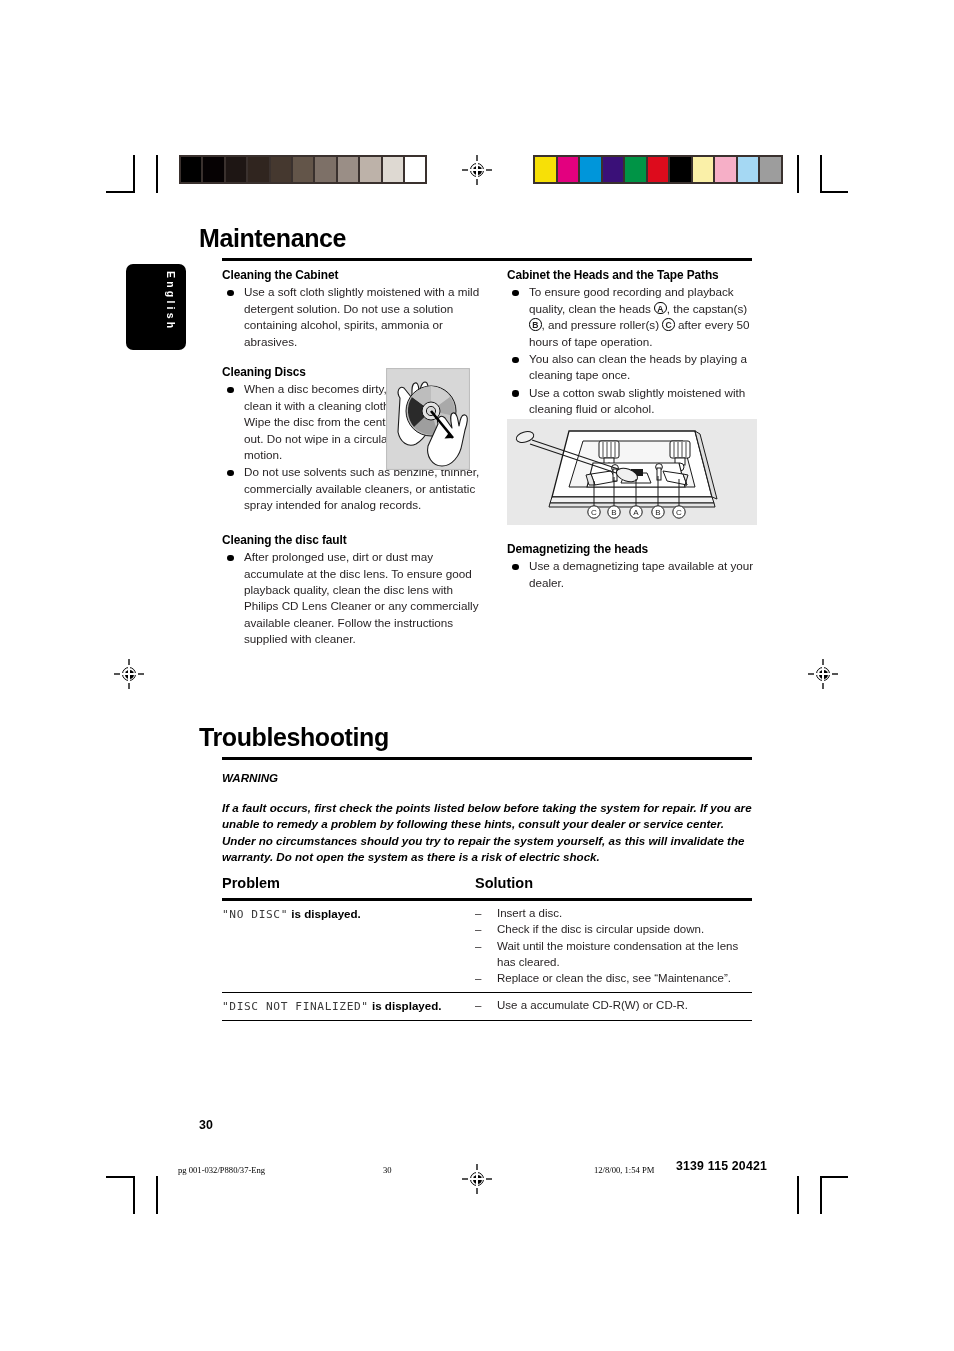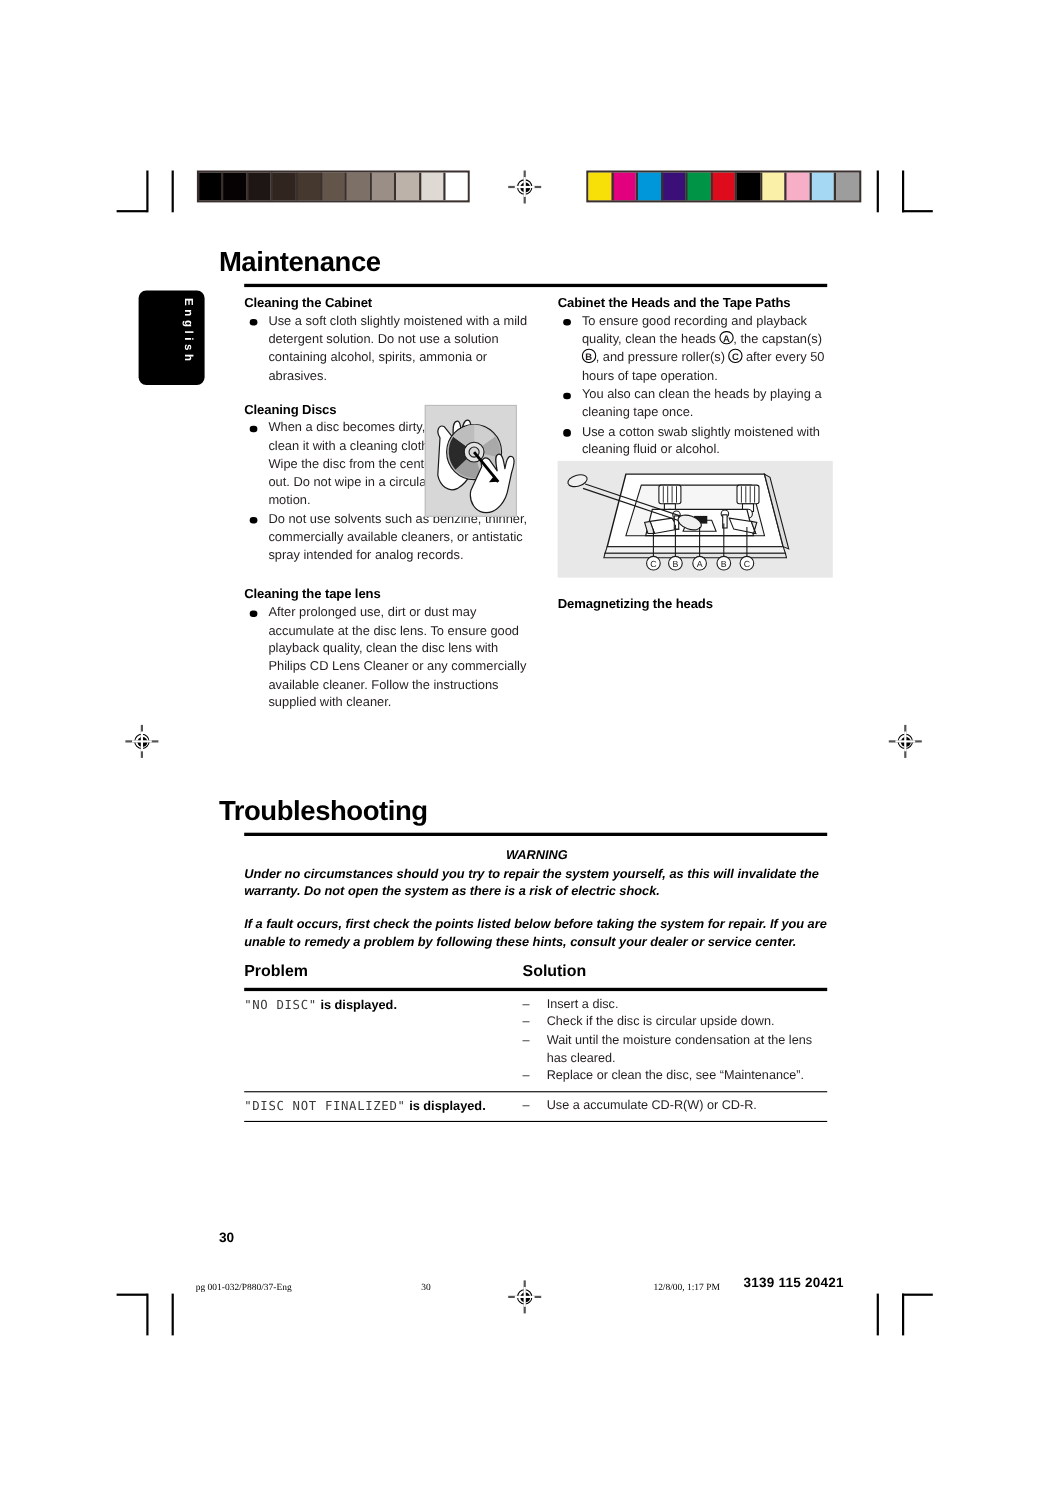--- a/index.html
+++ b/index.html
@@ -66,21 +66,21 @@
   }
 
   
   .fig{position:absolute;background:#e8e8e8;}
   .fig.disc{left:386px;top:368px;width:84px;height:102px;background:#d7d7d7;}
   .fig.deck{left:507px;top:419px;width:250px;height:106px;background:#e8e8e8;}
   .fig svg{display:block;}
 
   
   .warn{position:absolute;font-style:italic;font-weight:bold;font-size:11.6px;line-height:16.6px;color:#000;}
-  .warn .wlbl{display:block;text-align:center;}
+  .warn .wlbl{display:block;}
 
   
   .tbl{position:absolute;left:222px;top:875px;width:530px;}
   .thead{display:flex;font-weight:bold;font-size:14.5px;padding-bottom:7px;}
   .thead .c1{width:253px;}
   .hr-thick{height:1.6px;background:#000;}
   .hr-thin{height:1.1px;background:#000;}
   .grp{font-weight:bold;font-size:11.6px;padding:9px 0 5px 0;letter-spacing:0.1px;}
   .trow{display:flex;padding:4px 0 5px 0;}
   .trow .c1{width:253px;font-size:11.6px;line-height:16.4px;font-weight:bold;padding-top:1px;}
@@ -200,21 +200,21 @@
     <span class="sub">Cleaning Discs</span>
     <ul class="bl">
       <li style="width:170px;">When a disc becomes dirty, clean it with a cleaning cloth. Wipe the disc from the center out.  Do not wipe in a circular motion.</li>
       <li>
         <span style="display:block;">Do not use solvents such as benzine, thinner, commercially available cleaners, or antistatic spray intended for analog records.</span>
       </li>
     </ul>
 
     <div class="gap" style="height:17px;"></div>
 
-    <span class="sub">Cleaning the tape lens</span>
+    <span class="sub">Cleaning the disc fault</span>
     <ul class="bl">
       <li>After prolonged use, dirt or dust may accumulate at the disc lens. To ensure good playback quality, clean the disc lens with Philips CD Lens Cleaner or any commercially available cleaner. Follow the instructions supplied with cleaner.</li>
     </ul>
   </div>
 
   <div class="fig disc">
     <svg width="84" height="102" viewBox="0 0 84 102">
       <rect x="0" y="0" width="84" height="102" fill="#d7d7d7"></rect>
 
       <path d="M14 30 C10 24 13 17 18 20 L26 30 C26 24 25 16 29 15 C33 14 33 22 33 28
@@ -324,29 +324,32 @@
           <circle cx="151" cy="93" r="6.2" fill="#fff" stroke="#1a1a1a" stroke-width="1"></circle>
           <text x="151" y="96.2" text-anchor="middle" font-size="8" font-family="&quot;Liberation Sans&quot;, sans-serif" fill="#1a1a1a">B</text>
           <circle cx="172" cy="93" r="6.2" fill="#fff" stroke="#1a1a1a" stroke-width="1"></circle>
           <text x="172" y="96.2" text-anchor="middle" font-size="8" font-family="&quot;Liberation Sans&quot;, sans-serif" fill="#1a1a1a">C</text>
         </g>
     </svg>
   </div>
 
   <div class="col" style="left:507px;top:541px;width:250px;">
     <span class="sub">Demagnetizing the heads</span>
+    <ul class="bl">
+      <li>Use a demagnetizing tape available at your dealer.</li>
+    </ul>
   </div>
 
   <div class="sec-title" style="left:199px;top:723px;">Troubleshooting</div>
   <div class="rule" style="left:222px;top:757px;width:530px;"></div>
 
   <div class="warn" style="left:222px;top:770px;width:532px;">
     <span class="wlbl">WARNING</span>
+    <span style="display:block;margin-top:13px;">If a fault occurs, first check the points listed below before taking the system for repair. If you are unable to remedy a problem by following these hints, consult your dealer or service center.</span>
     <span style="display:block;">Under no circumstances should you try to repair the system yourself, as this will invalidate the warranty.  Do not open the system as there is a risk of electric shock.</span>
-    <span style="display:block;margin-top:13px;">If a fault occurs, first check the points listed below before taking the system for repair. If you are unable to remedy a problem by following these hints, consult your dealer or service center.</span>
   </div>
 
   <div class="tbl">
     <div class="thead">
       <div class="c1">Problem</div>
       <div class="c2">Solution</div>
     </div>
     <div class="hr-thick"></div>
     <div id="table-body">
         <div class="hr-thin"></div>
@@ -382,16 +385,16 @@
           </div>
         </div>
         <div class="hr-thin"></div>
       </div>
   </div>
 
   <div class="pgnum">30</div>
 
   <div class="fmeta" style="left:178px;top:1165px;">pg 001-032/P880/37-Eng</div>
   <div class="fmeta" style="left:383px;top:1165px;">30</div>
-  <div class="fmeta" style="left:594px;top:1165px;">12/8/00, 1:17 PM</div>
+  <div class="fmeta" style="left:594px;top:1165px;">12/8/00, 1:54 PM</div>
   <div class="fcode" style="left:676px;top:1159px;">3139 115 20421</div>
 
 </div>
 
 </body></html>

